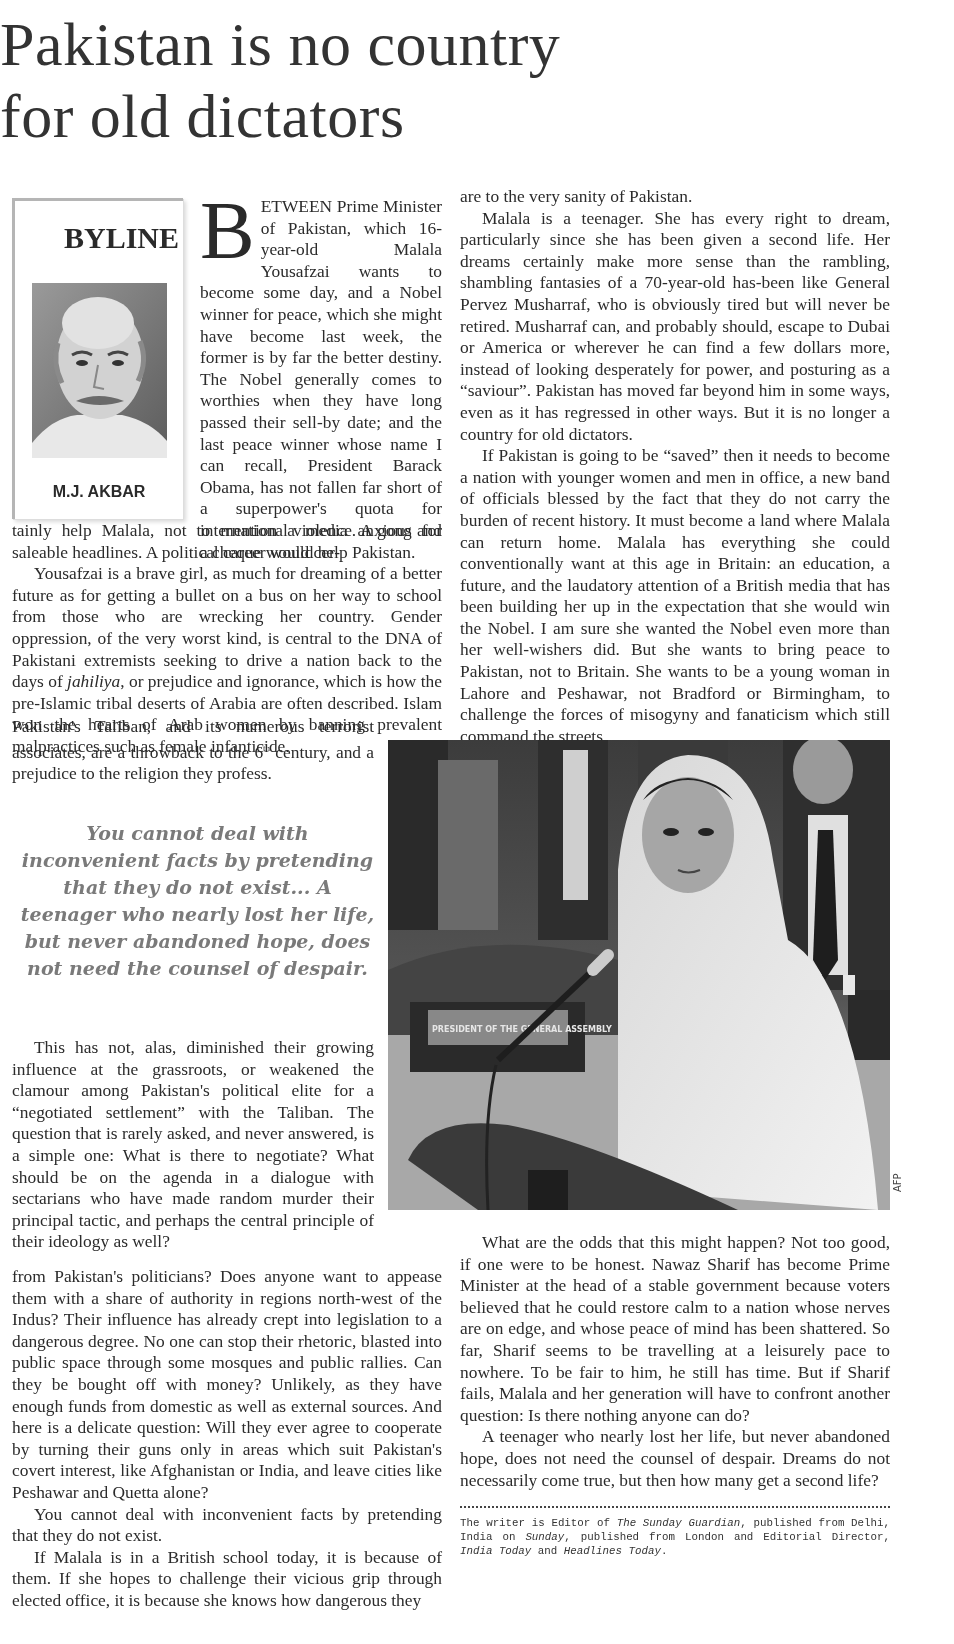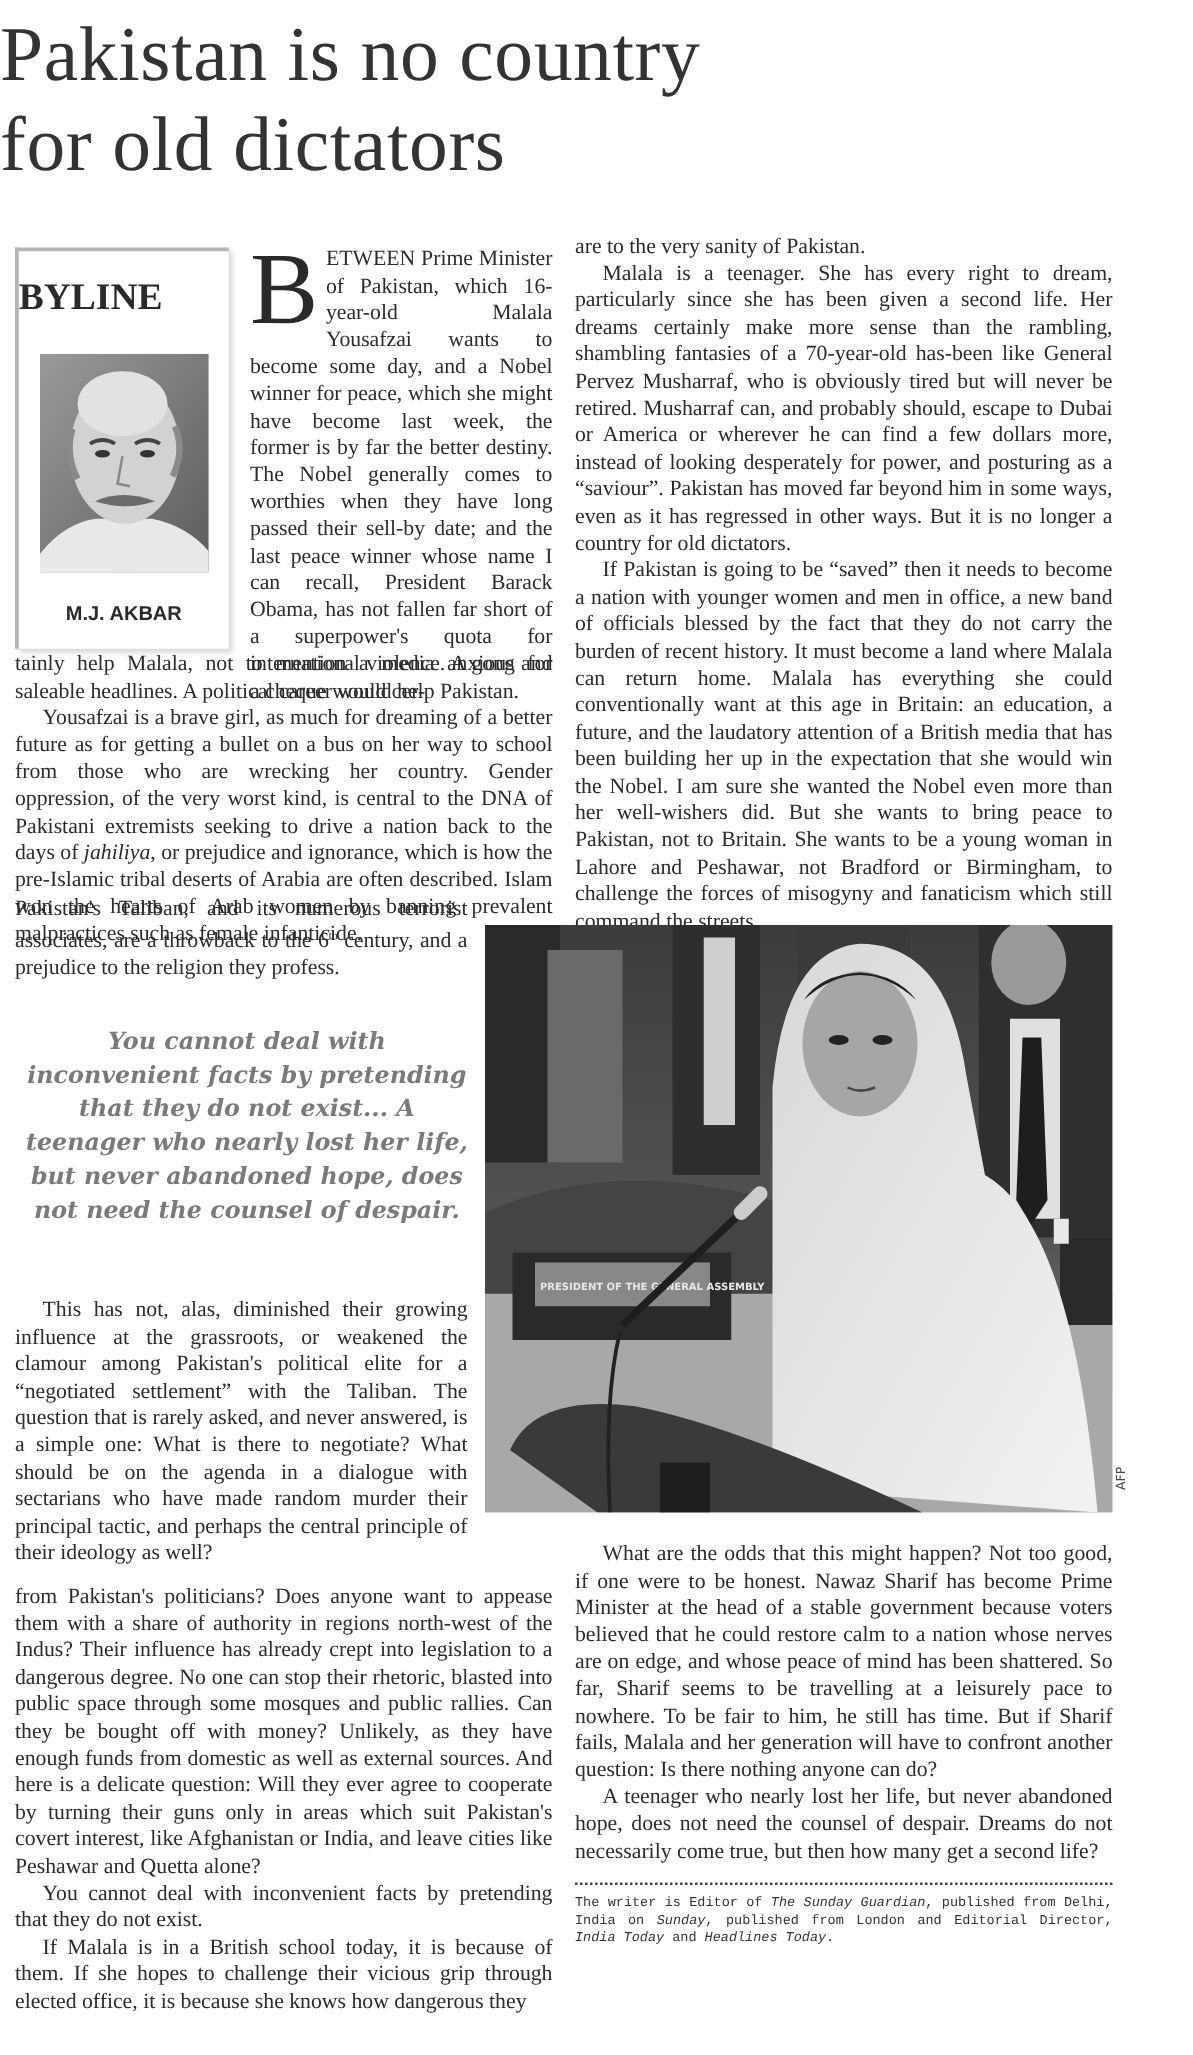--- a/index.html
+++ b/index.html
@@ -6,21 +6,21 @@
   body { width:954px; height:1644px; position:relative; overflow:hidden; color:#2a2a2a;
          font-family:"DejaVu Serif", "Liberation Serif", serif; }
   .headline { position:absolute; left:0; top:8px; width:954px; 
               font-family:"Liberation Serif", serif; font-size:62px; line-height:72px; color:#333; margin:0; font-weight:normal; letter-spacing:0.5px; }
   .txt { font-family:"Liberation Serif", serif; font-size:17.4px; line-height:21.6px; color:#2b2b2b; text-align:justify; hyphens:auto; }
   .txt p { margin:0; text-indent:22px; }
   .txt p.noind { text-indent:0; }
   .byline-box { position:absolute; left:12px; top:198px; width:168px; height:318px; background:#fff;
                 border-left:3px solid #b5b5b5; border-top:3px solid #b5b5b5;
                 box-shadow: 1px 1px 0 #ddd, 3px 3px 4px rgba(0,0,0,0.15); }
-  .byline-title { position:absolute; left:0; width:181px; top:20px; text-align:left; font-family:"Liberation Serif", serif;
+  .byline-title { position:absolute; left:16px; width:181px; top:20px; text-align:center; font-family:"Liberation Serif", serif;
                   font-weight:bold; font-size:30px; color:#2a2a2a; }
   .byline-photo { position:absolute; left:17px; top:82px; width:135px; height:175px; }
   .byline-name { position:absolute; left:0; width:168px; top:282px; text-align:center; font-family:Liberation Sans, sans-serif;
                  font-weight:bold; font-size:16px; color:#2a2a2a; }
   .col1-top { position:absolute; left:200px; top:196px; width:242px; }
   .dropcap { float:left; font-family:"Liberation Serif", serif; font-size:82px; line-height:62px; margin:4px 6px 0 0; color:#2a2a2a; }
   .col1-cont { position:absolute; left:12px; top:520px; width:430px; }
   .col1-narrow { position:absolute; left:12px; top:716px; width:362px; }
   .pullquote { position:absolute; left:20px; top:820px; width:355px; text-align:center;
                font-family:"DejaVu Serif", serif; font-style:italic; font-weight:bold; color:#7a7a7a;

